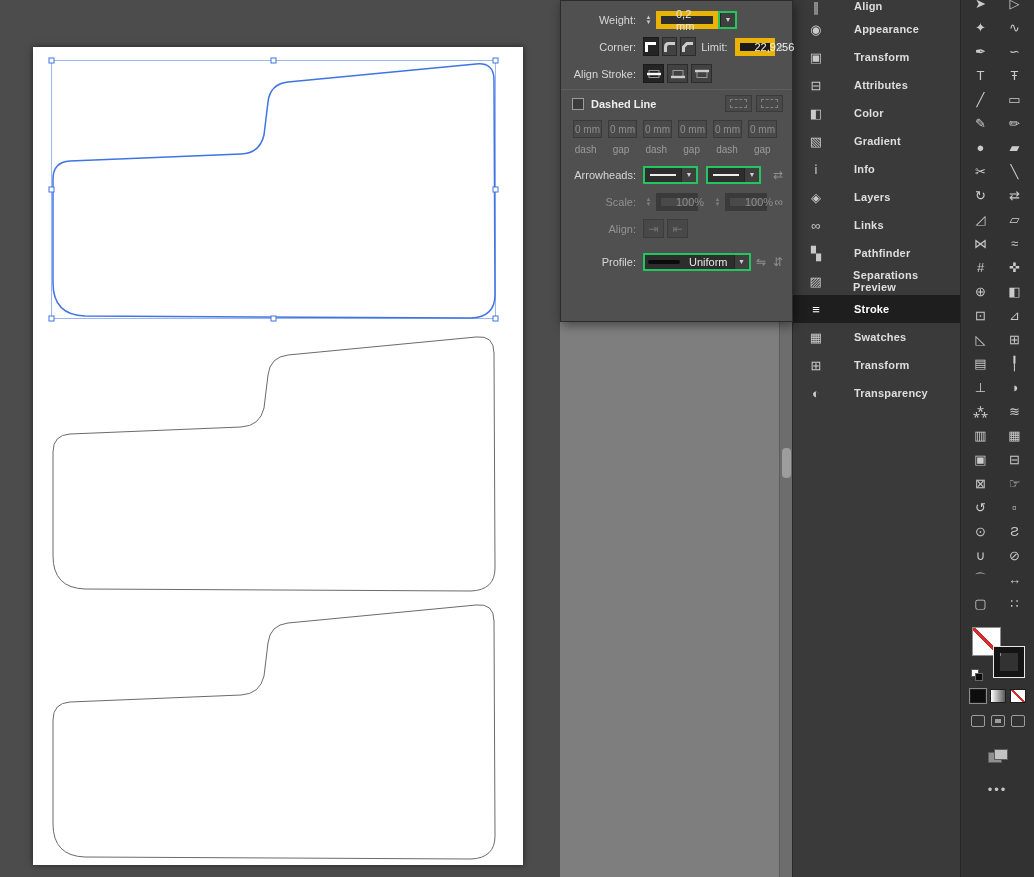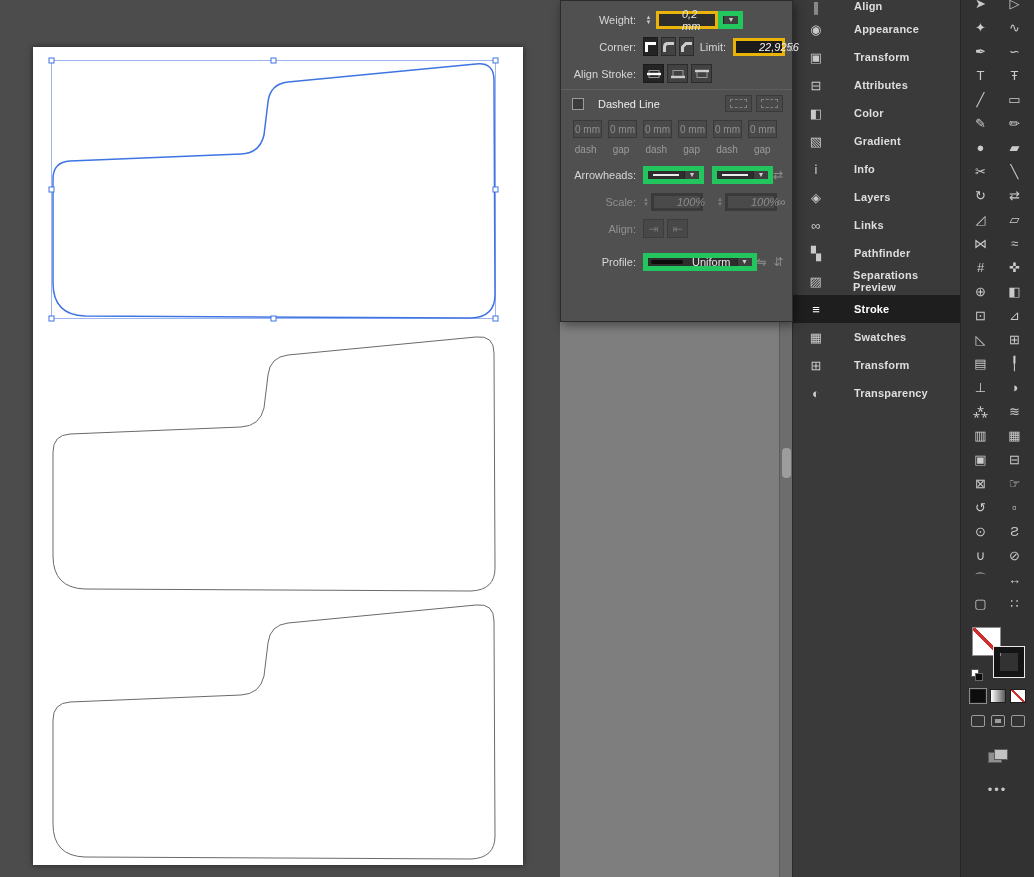--- a/index.html
+++ b/index.html
@@ -28,36 +28,36 @@
     position:absolute; left:560px; top:0; width:233px; height:322px;
     background:#505050; border:1px solid #2b2b2b; box-shadow:2px 3px 10px rgba(0,0,0,.45);
     z-index:5; padding-top:5px;
   }
   .row { display:flex; align-items:center; height:27px; padding-right:9px; }
   .lbl { flex:0 0 82px; text-align:right; padding-right:7px; color:#d6d6d6; white-space:nowrap; }
   .lbl.dim { color:#919191; }
   .spin { display:flex; flex-direction:column; justify-content:center; width:11px; margin-right:2px;
           color:#c8c8c8; font-size:6px; line-height:5px; text-align:center; }
   .spin.dim { color:#7d7d7d; }
-  .field { background:#2d2d2d; border:3px solid #eab308; color:#e6e6e6; height:18px;
-           display:flex; align-items:center; padding:0 23px;font-style:italic; }
+  .field { background:#2d2d2d; border:5px solid #eab308; color:#e6e6e6; height:18px;
+           display:flex; align-items:center; padding:0 15px; }
   .field.dis { background:#4a4a4a; color:#8d8d8d; border-color:#3a3a3a; }
   .field.dark { background:#1b1b1b; color:#f2f2f2; }
-  .combo { display:flex; align-items:stretch; border:5px solid #22c55e; background:#2d2d2d; height:18px; }
+  .combo { display:flex; align-items:stretch; border:2px solid #22c55e; background:#2d2d2d; height:18px; }
   .combo .val { display:flex; align-items:center; padding:0 6px; color:#e6e6e6; }
   .chevbtn { width:15px; background:#3f3f3f; border-left:1px solid #232323; display:flex;
              align-items:center; justify-content:center; color:#cfcfcf; font-size:7px; }
   .ibtn { width:21px; height:19px; margin-right:3px; background:#424242; border:1px solid #2c2c2c;
           display:flex; align-items:center; justify-content:center; }
   .ibtn.sel { background:#242424; border-color:#1b1b1b; }
   .ibtn.dis { opacity:.55; }
   .suffix { color:#a8a8a8; margin-left:3px; }
   .dashed-sep { border-top:1px solid #5f5f5f; margin-top:2px; }
   .checkbox { width:12px; height:12px; border:1px solid #9c9c9c; background:#3c3c3c; margin:0 7px 0 11px; }
-  .dashed-label { font-weight:normal; color:#ededed;margin-left:7px; }
+  .dashed-label { font-weight:bold; color:#ededed; }
   .dashbtn { width:27px; height:17px; background:#464646; border:1px solid #2c2c2c; display:flex;
              align-items:center; justify-content:center; opacity:.6; margin-left:4px; }
   .dashbox { width:17px; height:9px; border:1px dashed #a0a0a0; }
   .minifield { width:31px; height:18px; background:#4a4a4a; border:1px solid #3a3a3a; color:#8f8f8f;
                display:flex; align-items:center; justify-content:center; margin-right:6px; font-size:10px; }
   .minilbl { width:31px; margin-right:6px; text-align:center; color:#9b9b9b; font-size:10px; }
   .arrow-line { width:26px; height:2px; background:#ececec; margin:0 5px; align-self:center; }
   .icon-dim { color:#8f8f8f; font-size:12px; }
   .profile-prev { width:38px; display:flex; align-items:center; justify-content:center; }
   .profile-line { width:32px; height:4px; background:#0b0b0b; border-radius:2px; }

